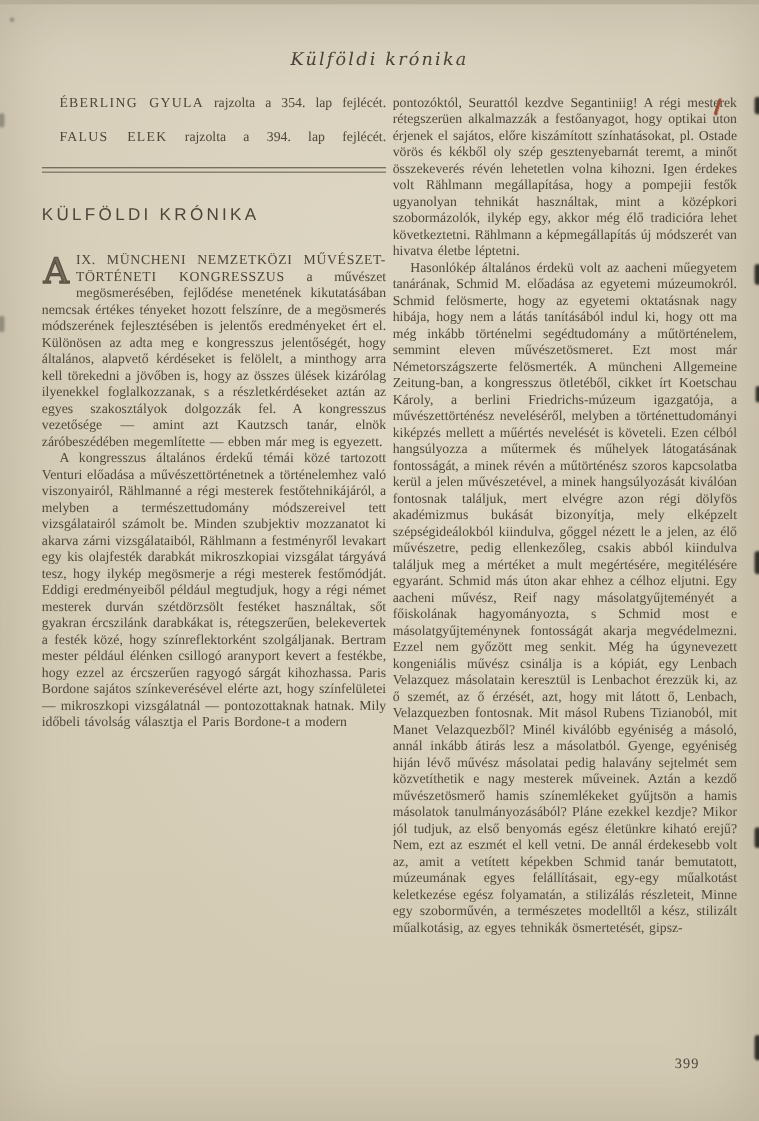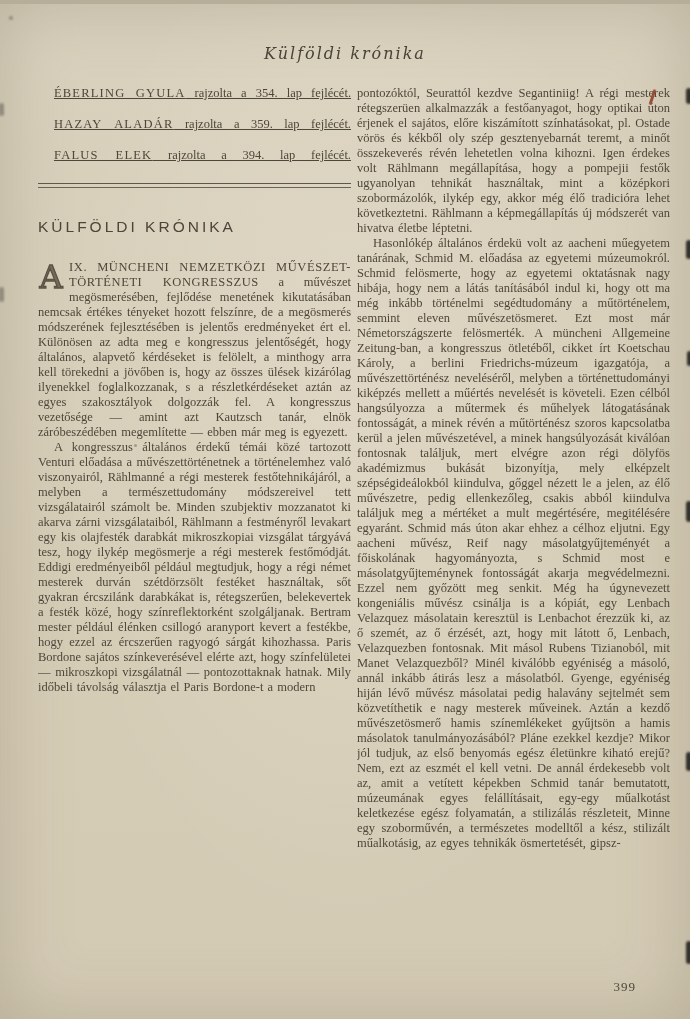--- a/index.html
+++ b/index.html
@@ -25,21 +25,21 @@
   .col-left{left:38px;height:888px;}
   .col-right{left:357px;height:884px;}
   .body-text{
     font-size:12.5px;line-height:15px;text-align:justify;
     word-spacing:1px;color:#4e4639;
   }
   .credit{
     font-size:12.5px;line-height:15px;margin:0 0 16px 0;
     text-align:justify;text-indent:16px;color:#4e4639;
   }
-  .credit.stretch{text-align-last:justify;text-decoration:underline;}
+  .credit.stretch{text-align-last:justify;}
   .credit .credit-name{letter-spacing:1.2px;}
   .rule-double{
     height:3px;border-top:1.5px solid #5f5748;border-bottom:1px solid #6b6355;
     margin:20px 0 30px 0;
   }
   .section-heading{
     font-family:"Liberation Sans",sans-serif;
     font-weight:400;font-size:15.5px;letter-spacing:3px;
     color:#4d4539;margin:0 0 24px 0;
   }
@@ -49,21 +49,21 @@
     float:left;
     font-family:"DejaVu Serif",serif;
     font-size:32px;line-height:30px;
     width:26px;height:30px;margin:2px 5px 0 0;text-align:center;
     color:rgba(216,208,187,0.2);
     -webkit-text-stroke:1.3px #5c5244;
     text-shadow:0 0 0.5px #5c5244;
   }
   .lead-caps{letter-spacing:0.6px;}
   .page-number{
-    position:absolute;right:54px;bottom:28px;
+    position:absolute;right:54px;bottom:48px;
     font-size:13px;letter-spacing:1px;color:#4e4639;
   }
   
   .smudge{position:absolute;filter:blur(1.2px);border-radius:3px;}
   .smudge.dark{background:#34322d;}
   .smudge.light{background:#918b7c;}
   .red-mark{
     position:absolute;left:651px;top:85px;width:3px;height:16px;
     background:#9a4f35;border-radius:2px;transform:rotate(18deg);
     filter:blur(0.4px);
@@ -74,21 +74,20 @@
 <body>
 
 <div class="page">
 
   <div class="running-head">Külföldi krónika</div>
 
   <div class="col col-left">
 
     <div>
       <p class="credit stretch"><span class="credit-name">ÉBERLING GYULA</span><span> rajzolta a 354. lap fejlécét.</span></p>
-      <p class="credit stretch"><span class="credit-name">HAZAY ALADÁR</span><span> rajzolta a 359. lap fejlécét.</span></p>
       <p class="credit stretch"><span class="credit-name">FALUS ELEK</span><span> rajzolta a 394. lap fejlécét.</span></p>
     </div>
 
     <div class="rule-double"></div>
 
     <h2 class="section-heading">KÜLFÖLDI KRÓNIKA</h2>
 
     <div class="body-text">
       <p class="para first"><span class="dropcap">A</span><span class="lead-caps">IX. MÜNCHENI NEMZETKÖZI MŰVÉSZET-TÖRTÉNETI KONGRESSZUS</span><span> a művészet megösmerésében, fejlődése menetének kikutatásában nemcsak értékes tényeket hozott felszínre, de a megösmerés módszerének fejlesztésében is jelentős eredményeket ért el. Különösen az adta meg e kongresszus jelentőségét, hogy általános, alapvető kérdéseket is felölelt, a minthogy arra kell törekedni a jövőben is, hogy az összes ülések kizárólag ilyenekkel foglalkozzanak, s a részletkérdéseket aztán az egyes szakosztályok dolgozzák fel. A kongresszus vezetősége — amint azt Kautzsch tanár, elnök záróbeszédében megemlítette — ebben már meg is egyezett.</span></p>
       <p class="para">A kongresszus általános érdekű témái közé tartozott Venturi előadása a művészettörténetnek a történelemhez való viszonyairól, Rählmanné a régi mesterek festőtehnikájáról, a melyben a természettudomány módszereivel tett vizsgálatairól számolt be. Minden szubjektiv mozzanatot ki akarva zárni vizsgálataiból, Rählmann a festményről levakart egy kis olajfesték darabkát mikroszkopiai vizsgálat tárgyává tesz, hogy ilykép megösmerje a régi mesterek festőmódját. Eddigi eredményeiből például megtudjuk, hogy a régi német mesterek durván szétdörzsölt festéket használtak, sőt gyakran ércszilánk darabkákat is, rétegszerűen, belekevertek a festék közé, hogy színreflektorként szolgáljanak. Bertram mester például élénken csillogó aranyport kevert a festékbe, hogy ezzel az ércszerűen ragyogó sárgát kihozhassa. Paris Bordone sajátos színkeverésével elérte azt, hogy színfelületei — mikroszkopi vizsgálatnál — pontozottaknak hatnak. Mily időbeli távolság választja el Paris Bordone-t a modern</p>

